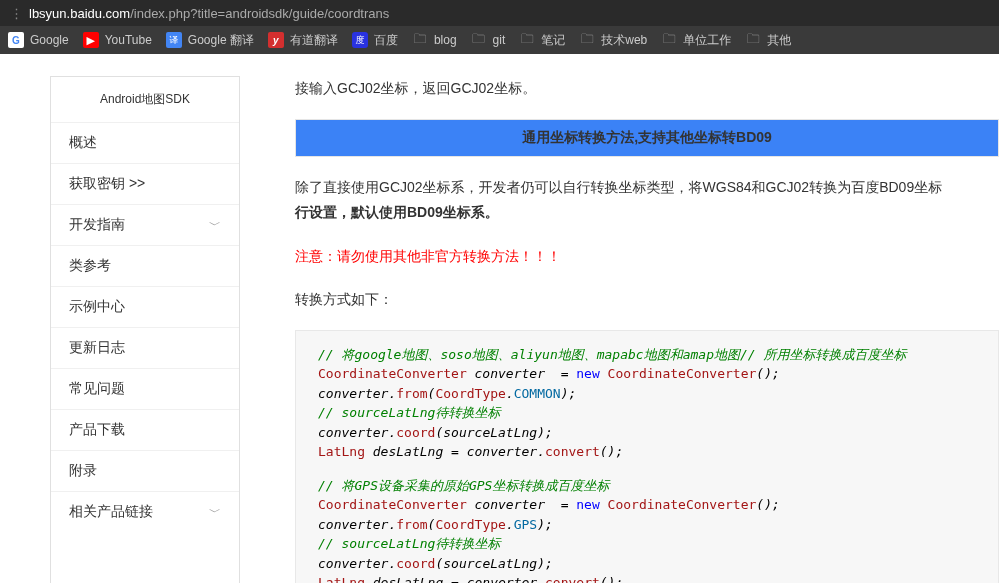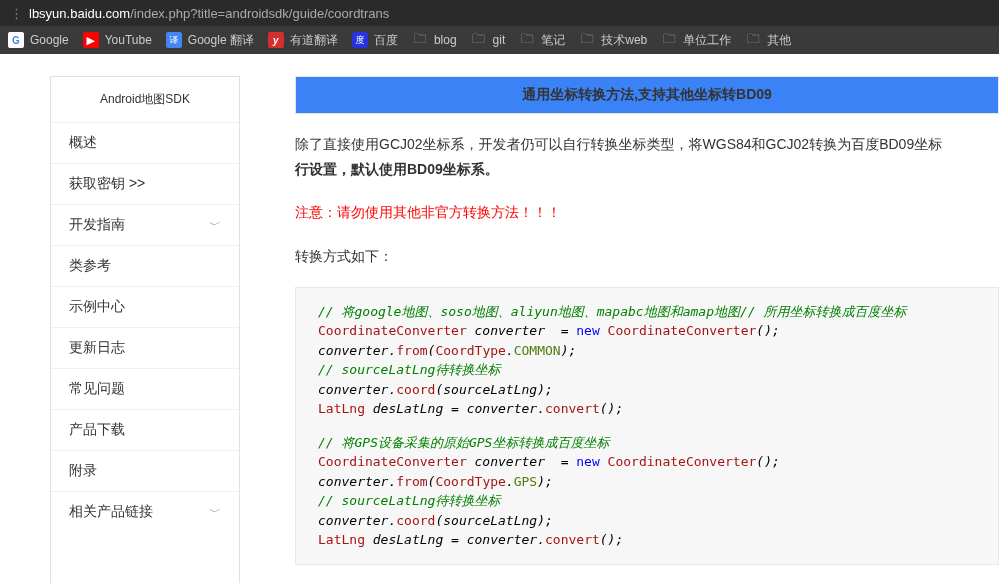--- a/index.html
+++ b/index.html
@@ -130,21 +130,21 @@
       padding: 14px 22px;
       font-family: "Consolas", "Monaco", monospace;
       font-size: 13px;
       line-height: 1.5;
       margin-top: 12px;
       overflow-x: auto;
     }
     .code-block .c-green { color: #008000; font-style: italic; }
     .code-block .c-red { color: #a31515; }
     .code-block .c-blue { color: #0000ff; }
-    .code-block .c-teal { color: #4d7c0f; }
+    .code-block .c-teal { color: #0369a1; }
     .code-block .c-black { color: #000; font-style: italic; }
     .code-line { white-space: pre; }
     .code-gap { height: 14px; }
   </style>
 </head>
 <body>
 
 <div class="url-bar">
   <span class="lock">⋮</span>
   <span class="url-host">lbsyun.baidu.com</span>
@@ -231,20 +231,21 @@
           <span>附录</span>
         </div>
         <div class="sidebar-item">
           <span>相关产品链接</span>
           <span class="chev">﹀</span>
         </div>
       </div>
   </div>
 
   <div class="content">
+    <div class="para">接输入GCJ02坐标，返回GCJ02坐标。</div>
 
     <div class="section-header">通用坐标转换方法,支持其他坐标转BD09</div>
 
     <div class="para">
       <span>除了直接使用GCJ02坐标系，开发者仍可以自行转换坐标类型，将WGS84和GCJ02转换为百度BD09坐标</span><br>
       <span class="bold">行设置，默认使用BD09坐标系。</span>
     </div>
 
     <div class="para warning">注意：请勿使用其他非官方转换方法！！！</div>
 

